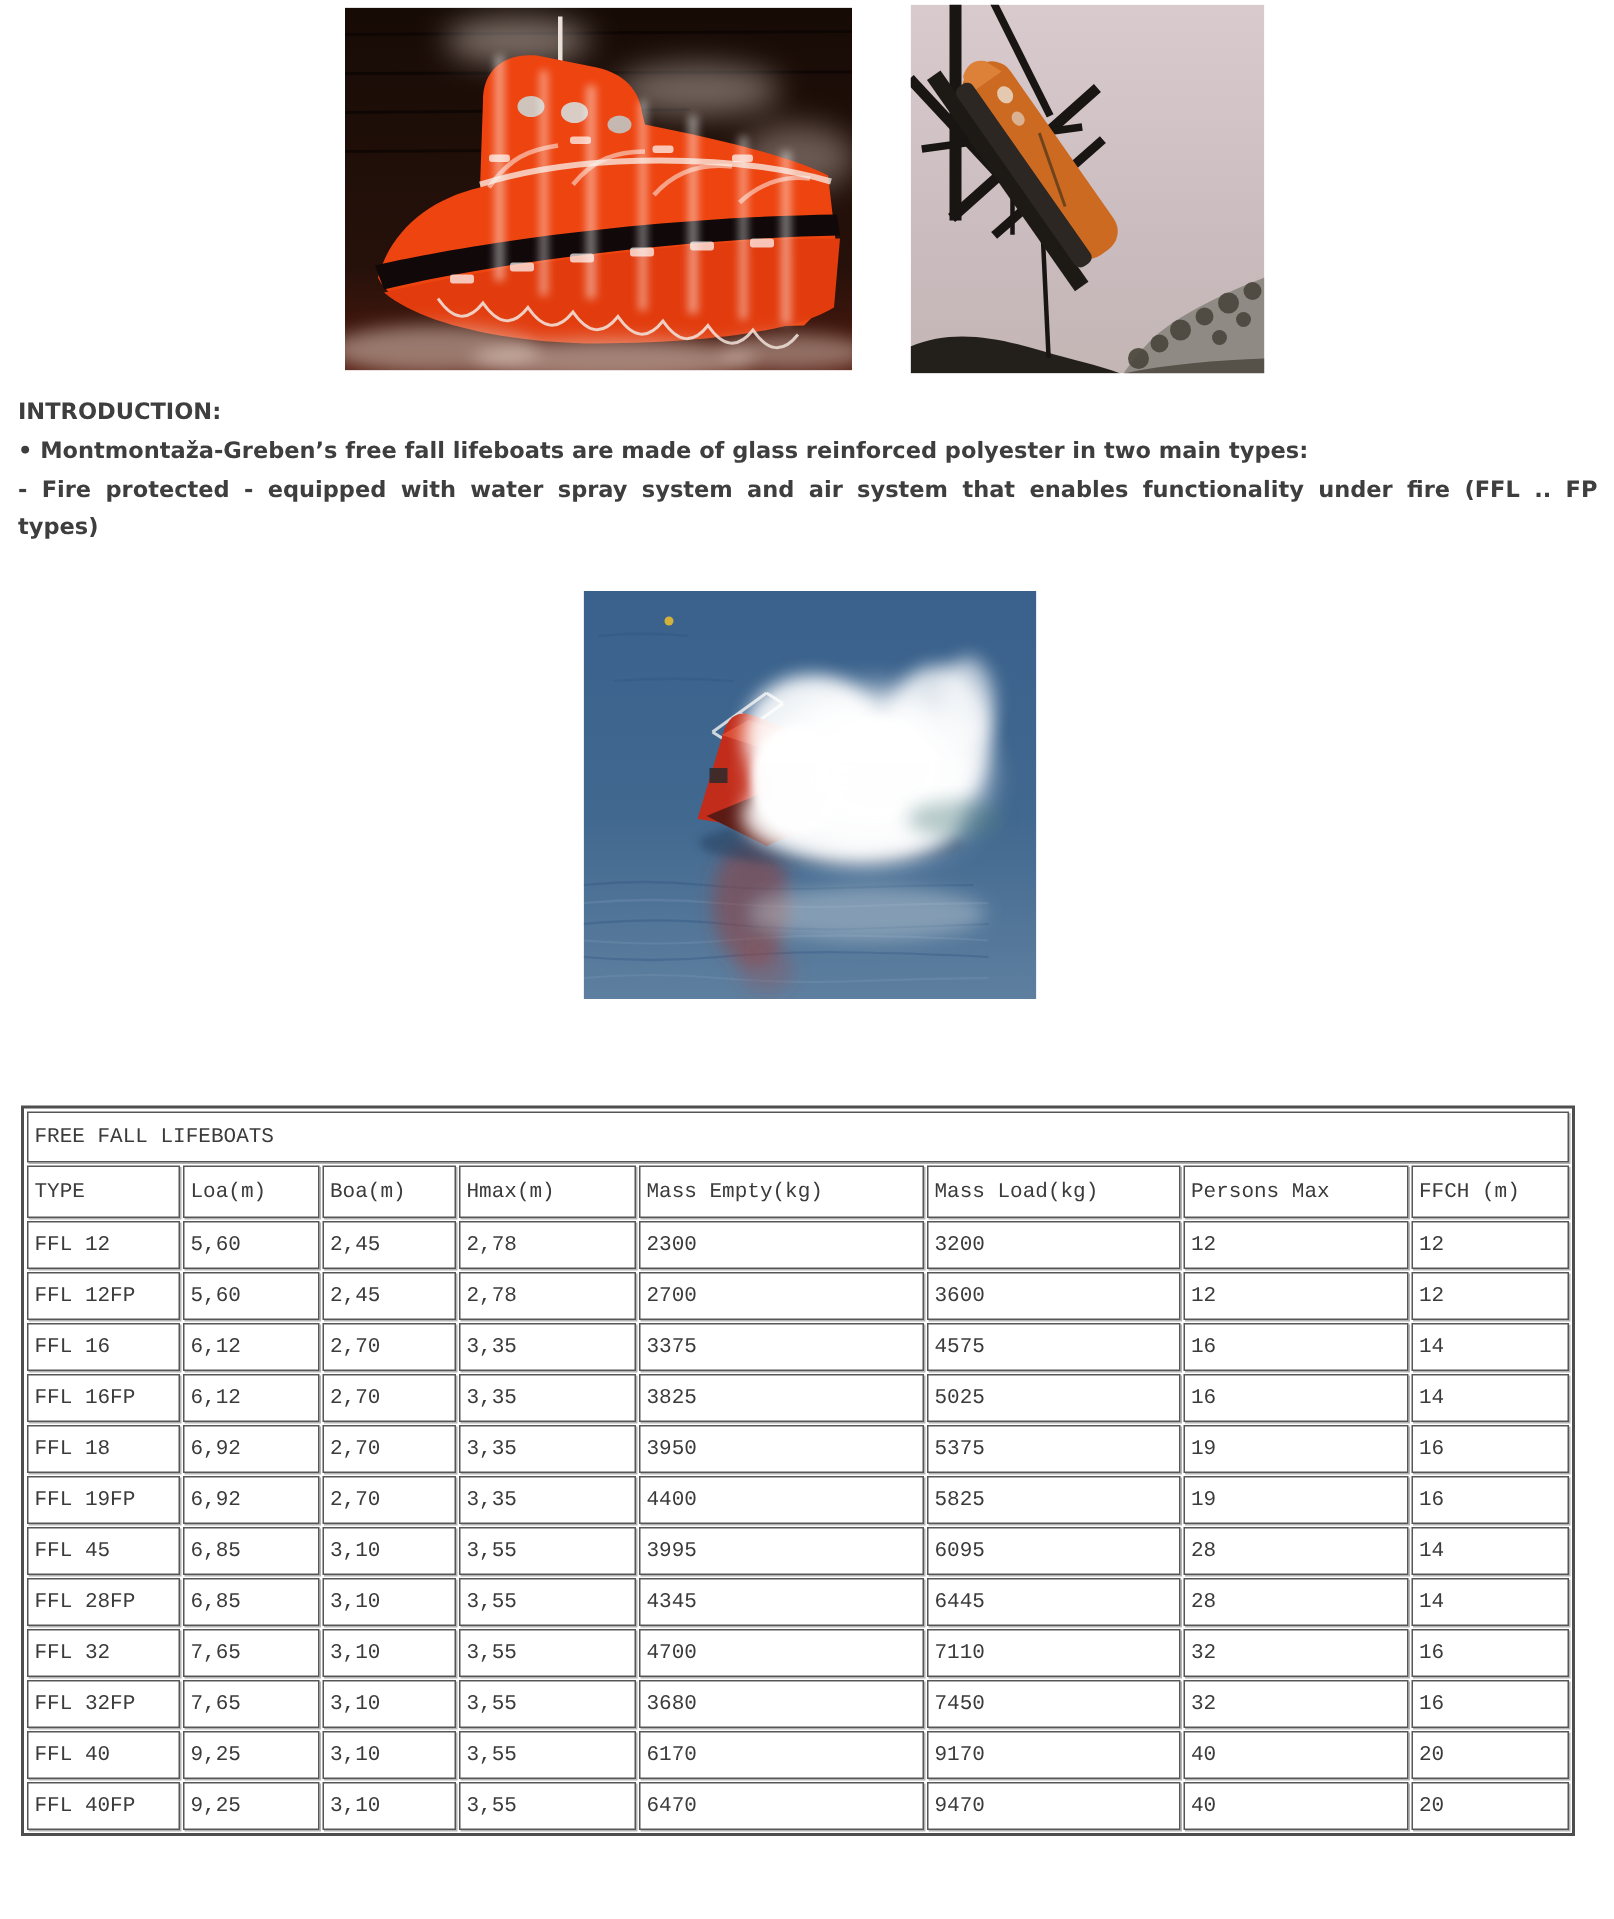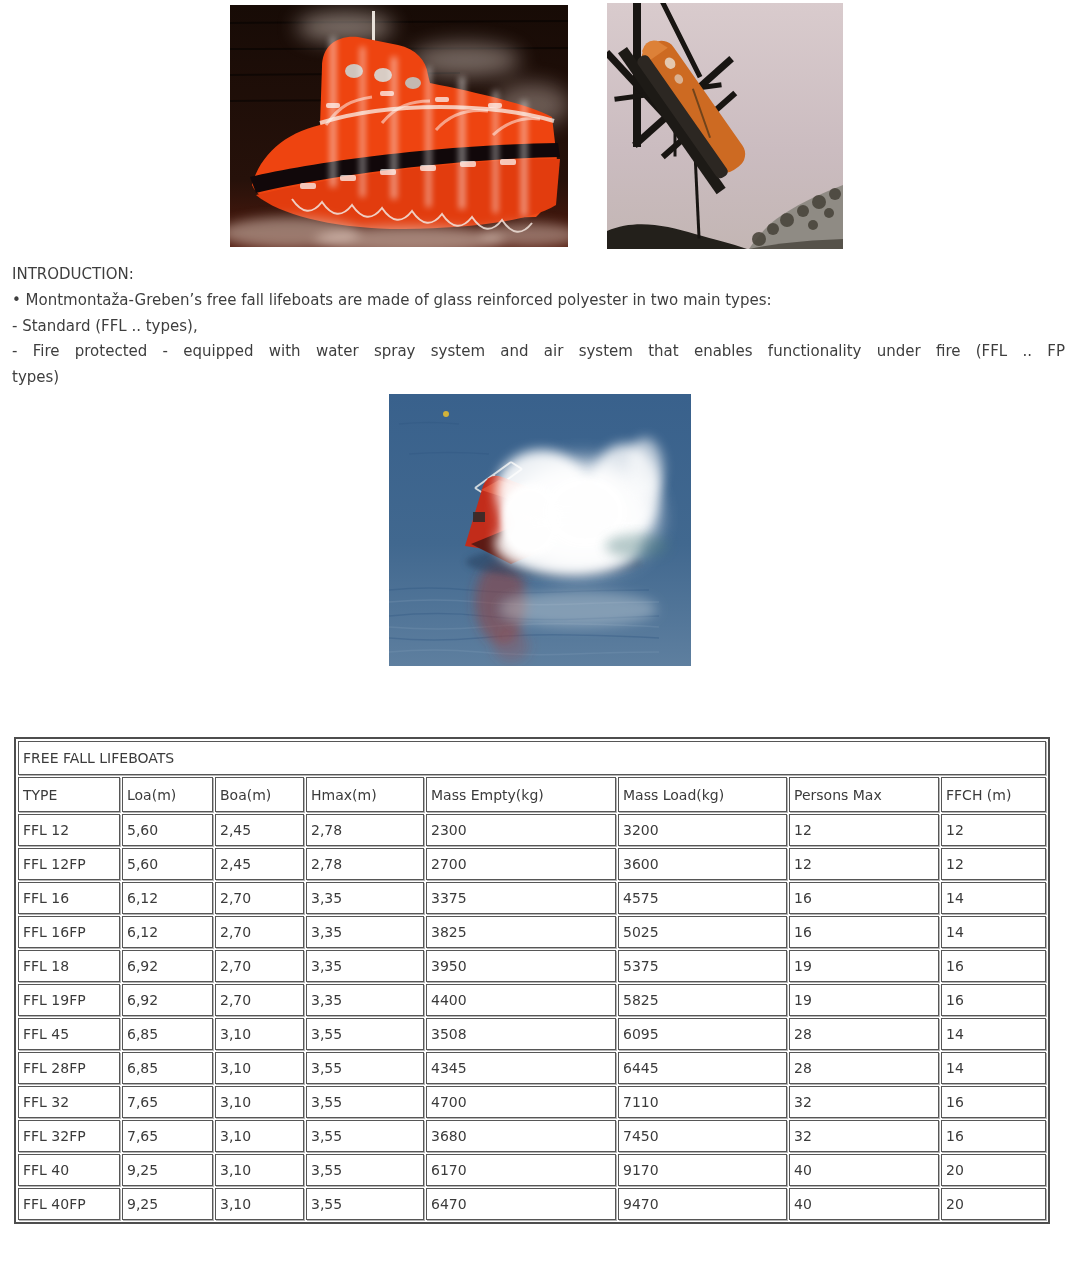--- a/index.html
+++ b/index.html
@@ -22,38 +22,40 @@
   .photo-splash  { left: 389px; top: 394px; width: 302px; height: 272px; }
 
   
   .intro {
     position: absolute;
     left: 12px; top: 262px;
     width: 1053px;
     font-size: 15px;
     line-height: 25.8px;
     color: #3e3e3e;
+    font-weight: bold;
   }
   .intro .justify-line {
     text-align: justify;
     text-align-last: justify;
   }
 
   
   table.specs {
     position: absolute;
     left: 14px; top: 737px;
     width: 1036px;
     table-layout: fixed;
     border-collapse: separate;
     border-spacing: 2px;
     border: 2px solid #4e4e4e;
     background: #ffffff;
     font-size: 14px;
     color: #3b3b3b;
+    font-family: Liberation Mono, monospace;
   }
   table.specs td {
     border: 1px solid #565656;
     box-shadow: 1px 1px 0 #b5b5b5;
     background: #ffffff;
     padding: 0 3px 0 4px;
     height: 32px;
     vertical-align: middle;
     white-space: nowrap;
     overflow: hidden;
@@ -187,21 +189,20 @@
         <ellipse cx="26" cy="12" rx="6" ry="5" fill="#e8d8c8" opacity="0.85"></ellipse>
         <ellipse cx="44" cy="14" rx="5" ry="4" fill="#e0d0c0" opacity="0.7"></ellipse>
         <line x1="60" y1="8" x2="110" y2="22" stroke="#5a3a1a" stroke-width="2" opacity="0.8"></line>
       </g>
     </svg>
   </figure>
 
   <section class="intro">
     <div>INTRODUCTION:</div>
     <div>• Montmontaža-Greben’s free fall lifeboats are made of glass reinforced polyester in two main types:</div>
-    <div>- Standard (FFL .. types),</div>
     <div class="justify-line">- Fire protected - equipped with water spray system and air system that enables functionality under fire (FFL .. FP</div>
     <div>types)</div>
   </section>
 
   <figure class="photo photo-splash">
     <svg viewBox="0 0 302 272" preserveAspectRatio="none">
       <defs>
         <linearGradient id="sea3" x1="0" y1="0" x2="0" y2="1">
           <stop offset="0" stop-color="#39618c"></stop>
           <stop offset="0.55" stop-color="#41688f"></stop>
@@ -349,21 +350,21 @@
         <td>4400</td>
         <td>5825</td>
         <td>19</td>
         <td>16</td>
       </tr>
         <tr>
         <td>FFL 45</td>
         <td>6,85</td>
         <td>3,10</td>
         <td>3,55</td>
-        <td>3508</td>
+        <td>3995</td>
         <td>6095</td>
         <td>28</td>
         <td>14</td>
       </tr>
         <tr>
         <td>FFL 28FP</td>
         <td>6,85</td>
         <td>3,10</td>
         <td>3,55</td>
         <td>4345</td>

